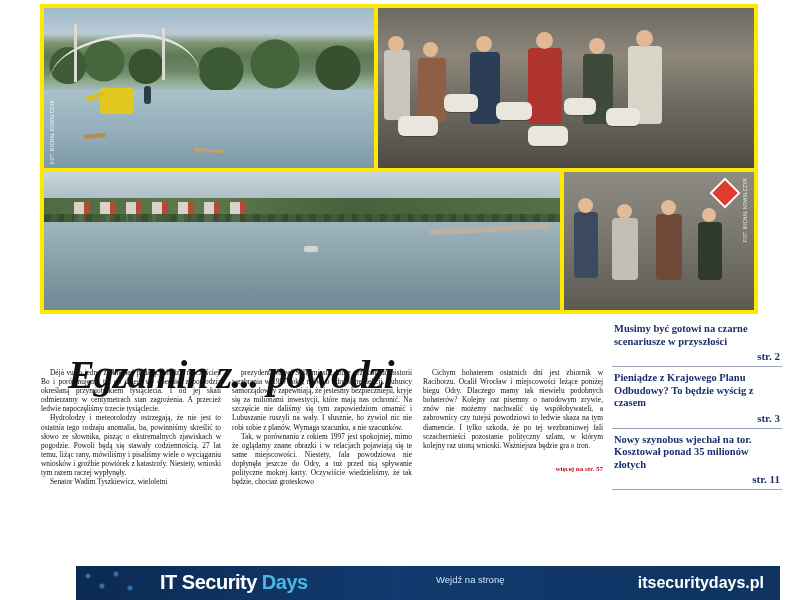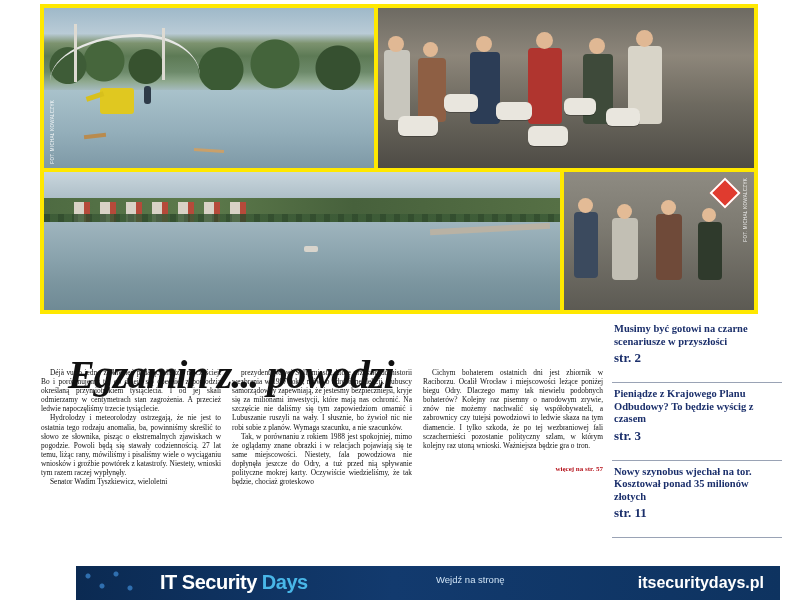--- a/index.html
+++ b/index.html
@@ -118,27 +118,27 @@
 
   
   .sidebar{
     position:absolute;right:18px;top:318px;width:170px;
   }
   .sb-head{
     background:#1b2f6b;color:#fff;text-align:center;
     font-family:"Liberation Sans",sans-serif;font-weight:bold;
     font-size:12px;letter-spacing:2px;padding:4px 0 4px;
   }
-  .sb-item{border-bottom:1px solid #9aa3b5;padding:5px 2px 16px;}
+  .sb-item{border-bottom:1px solid #9aa3b5;padding:5px 2px 4px;}
   .sb-title{
     color:#1b2f6b;font-weight:bold;font-size:10.5px;line-height:12.5px;
     font-family:"Liberation Serif",serif;
   }
   .sb-page{
-    color:#1b2f6b;font-weight:bold;font-size:13px;
+    text-align:right;color:#1b2f6b;font-weight:bold;font-size:11px;
     font-family:"Liberation Serif",serif;margin-top:2px;
   }
 
   
   .ad{
     position:absolute;left:48px;top:566px;width:704px;height:34px;
     background:linear-gradient(90deg,#0b2a52 0%,#123a6e 45%,#0e3360 100%);
     overflow:hidden;
     margin-left:28px;
   }
@@ -247,21 +247,21 @@
   <h1 class="headline">Egzamin z... powodzi</h1>
 
   <div class="body-cols">
     <div class="col">
       <p class="first">Déjà vu to jedno z określeń padających dziś najczęściej. Bo i porównujemy to, co dzieje się obecnie, z powodzią określaną przymiotnikiem tysiąclecia. I od jej skali odmierzamy w centymetrach stan zagrożenia. A przecież ledwie napoczęliśmy trzecie tysiąclecie.</p>
       <p>Hydrolodzy i meteorolodzy ostrzegają, że nie jest to ostatnia tego rodzaju anomalia, ba, powinniśmy skreślić to słowo ze słownika, pisząc o ekstremalnych zjawiskach w pogodzie. Powoli będą się stawały codziennością. 27 lat temu, liżąc rany, mówiliśmy i pisaliśmy wiele o wyciąganiu wniosków i groźbie powtórek z katastrofy. Niestety, wnioski tym razem raczej wypłynęły.</p>
       <p>Senator Wadim Tyszkiewicz, wieloletni</p>
     </div>
     <div class="col">
       <p>prezydent Nowej Soli, miasta, które przeszło do historii wezbrania w 1997 roku, mówi o odrobionej lekcji. Lubuscy samorządowcy zapewniają, że jesteśmy bezpieczniejsi, kryje się za milionami inwestycji, które mają nas ochronić. Na szczęście nie daliśmy się tym zapowiedziom omamić i Lubuszanie ruszyli na wały. I słusznie, bo żywioł nic nie robi sobie z planów. Wymaga szacunku, a nie szacunków.</p>
-      <p>Tak, w porównaniu z rokiem 1988 jest spokojniej, mimo że oglądamy znane obrazki i w relacjach pojawiają się te same miejscowości. Niestety, fala powodziowa nie dopłynęła jeszcze do Odry, a tuż przed nią spływanie polityczne mokrej karty. Oczywiście wiedzieliśmy, że tak będzie, chociaż groteskowo</p>
+      <p>Tak, w porównaniu z rokiem 1997 jest spokojniej, mimo że oglądamy znane obrazki i w relacjach pojawiają się te same miejscowości. Niestety, fala powodziowa nie dopłynęła jeszcze do Odry, a tuż przed nią spływanie polityczne mokrej karty. Oczywiście wiedzieliśmy, że tak będzie, chociaż groteskowo</p>
     </div>
     <div class="col">
       <p>Cichym bohaterem ostatnich dni jest zbiornik w Raciborzu. Ocalił Wrocław i miejscowości leżące poniżej biegu Odry. Dlaczego mamy tak niewielu podobnych bohaterów? Kolejny raz pisemny o narodowym zrywie, znów nie możemy nachwalić się współobywateli, a zabrownicy czy tutejsi powodziowi to ledwie skaza na tym diamencie. I tylko szkoda, że po tej wezbraniowej fali sczachernieści pozostanie polityczny szlam, w którym kolejny raz utoną wnioski. Ważniejsza będzie gra o tron.</p>
       <span class="more">więcej na str. 57</span>
     </div>
   </div>
 
   <div class="sidebar">
 
     <div class="sb-item">

